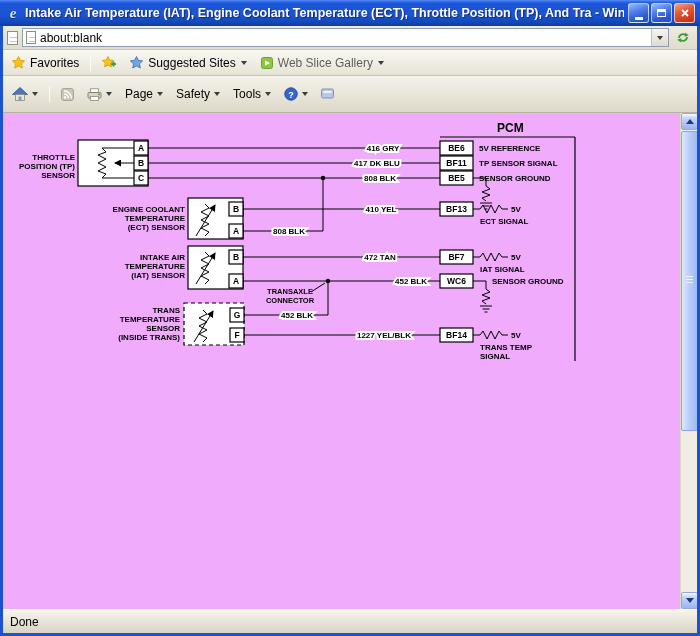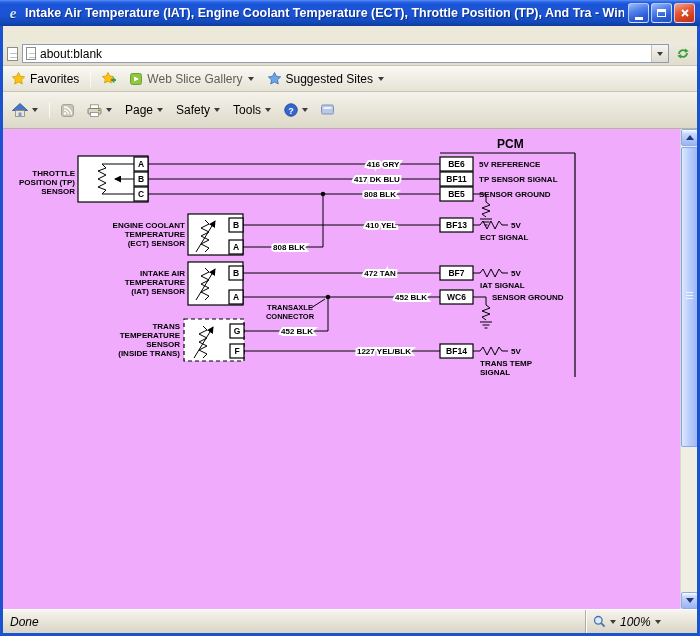--- a/index.html
+++ b/index.html
@@ -20,21 +20,21 @@
   .tb-btn.closeb { background:linear-gradient(160deg,#f2a590 0%,#e2593a 40%,#cf3d1e 75%,#bc3416 100%); }
   .glyph-min { width:8px; height:3px; background:#fff; margin-top:10px; }
   .glyph-max { width:9px; height:8px; border:1px solid #fff; border-top-width:3px; }
 
   
   .body-frame { flex:1; display:flex; flex-direction:column; border-left:3px solid #1a52cf;
     border-right:3px solid #1a52cf; border-bottom:3px solid #1a52cf; min-height:0; }
 
   
   .addrbar { height:24px; flex:none; display:flex; align-items:center; gap:4px; padding:0 4px;
-    background:linear-gradient(#eeebdf,#e0ddce); border-bottom:1px solid #c9c5b5;margin-top:16px; }
+    background:linear-gradient(#eeebdf,#e0ddce); border-bottom:1px solid #c9c5b5; }
   .doc-icon { width:11px; height:14px; background:#fff; border:1px solid #8e8e7e; flex:none;
     background-image:repeating-linear-gradient(180deg, transparent 0 3px, #b9c6d8 3px 4px); background-size:7px 100%; background-position:2px 2px; background-repeat:no-repeat; }
   .addr-field { flex:1; height:19px; background:#fff; border:1px solid #8f9bb3; display:flex; align-items:center; gap:4px; padding-left:3px; }
   .addr-text { font-size:12px; color:#000; flex:1; }
   .addr-drop { width:17px; height:100%; background:linear-gradient(#f6f5f1,#dedbd0); border-left:1px solid #c6c2b4;
     display:flex; align-items:center; justify-content:center; }
   .caret { width:0; height:0; border-left:3px solid transparent; border-right:3px solid transparent;
     border-top:4px solid #3c3c3c; display:inline-block; }
   .refresh-btn { width:20px; height:19px; display:flex; align-items:center; justify-content:center; }
 
@@ -74,21 +74,21 @@
   .sb-up { top:0; } .sb-down { bottom:0; }
   .arr-up { width:0; height:0; border-left:4px solid transparent; border-right:4px solid transparent; border-bottom:5px solid #1f3a77; }
   .arr-down { width:0; height:0; border-left:4px solid transparent; border-right:4px solid transparent; border-top:5px solid #1f3a77; }
   .sb-thumb { position:absolute; left:0; top:18px; width:17px; height:300px; border:1px solid #86a4ef; border-radius:2px;
     background:linear-gradient(90deg,#dde8fe,#bacdfa 50%,#9db9f6); }
   .sb-thumb::after { content:""; position:absolute; left:4px; right:4px; top:50%; margin-top:-5px; height:9px;
     background:repeating-linear-gradient(180deg,#eef3fe 0 1px, rgba(0,0,0,0) 1px 3px); }
 
   
   .statusbar { height:24px; flex:none; display:flex; align-items:center; font-size:12px; padding-left:7px;
-    background:linear-gradient(#f6f4ed,#d9d5c5); border-top:1px solid #fff;font-style:italic; }
+    background:linear-gradient(#f6f4ed,#d9d5c5); border-top:1px solid #fff; }
   .status-text { flex:1; }
   .panel { height:100%; display:flex; align-items:center; gap:5px; border-left:1px solid #b3afa0; box-shadow:inset 1px 0 0 #fdfcf8; }
   .panel.internet { width:150px; padding-left:9px; }
   .panel.zoomp { width:112px; padding-left:7px; gap:4px; }
 </style>
 </head>
 <body>
 
 <div class="window">
 
@@ -141,32 +141,32 @@
       </div>
       <div class="sep"></div>
       <div class="fav-item">
         <svg width="14" height="13">
           <polygon points="6,0.5 7.7,4 11.6,4.5 8.7,7.2 9.4,11 6,9.2 2.6,11 3.3,7.2 0.4,4.5 4.3,4" fill="#ffc20e" stroke="#d39c00" stroke-width="0.8"></polygon>
           <rect x="9" y="7" width="5" height="2" rx="0.5" fill="#3f9b3f"></rect>
           <rect x="10.5" y="5.5" width="2" height="5" rx="0.5" fill="#3f9b3f"></rect>
         </svg>
       </div>
       <div class="fav-item">
+        <svg width="13" height="13">
+          <polygon points="6.5,0.5 8.4,4.3 12.6,4.9 9.5,7.8 10.3,12 6.5,10 2.7,12 3.5,7.8 0.4,4.9 4.6,4.3" fill="#6ba7e8" stroke="#3a6fb0" stroke-width="0.8"></polygon>
+        </svg>
+        <span>Suggested Sites</span>
+        <span class="caret"></span>
+      </div>
+      <div class="fav-item">
         <svg width="12" height="12">
           <rect x="0.5" y="0.5" width="11" height="11" rx="2" fill="#8dc63f" stroke="#6fa32e"></rect>
           <polygon points="4,3.5 9,6 4,8.5" fill="#fff"></polygon>
         </svg>
         <span class="dim">Web Slice Gallery</span>
-        <span class="caret"></span>
-      </div>
-      <div class="fav-item">
-        <svg width="13" height="13">
-          <polygon points="6.5,0.5 8.4,4.3 12.6,4.9 9.5,7.8 10.3,12 6.5,10 2.7,12 3.5,7.8 0.4,4.9 4.6,4.3" fill="#6ba7e8" stroke="#3a6fb0" stroke-width="0.8"></polygon>
-        </svg>
-        <span>Suggested Sites</span>
         <span class="caret"></span>
       </div>
     </div>
 
     <div class="cmdbar">
       <div class="cmd-item">
         <svg width="16" height="14">
           <polygon points="0.5,7.5 8,0.5 15.5,7.5" fill="#4a74c4" stroke="#2d4f92" stroke-width="0.8"></polygon>
           <rect x="3.5" y="7.5" width="9" height="6" fill="#ece6d2" stroke="#8a8a7a" stroke-width="0.8"></rect>
           <rect x="6.5" y="9.5" width="3" height="4" fill="#7a9ad0"></rect>
@@ -407,25 +407,16 @@
           </div>
         <div class="sb-thumb"></div>
         <div class="sb-btn sb-down">
             <span class="arr-down"></span>
           </div>
       </div>
     </div>
 
     <div class="statusbar">
       <span class="status-text">Done</span>
-      <div class="panel zoomp">
-        <svg width="13" height="13">
-          <circle cx="5.3" cy="5.3" r="3.8" fill="#d8ecfa" stroke="#4a6fae" stroke-width="1.3"></circle>
-          <line x1="8.2" y1="8.2" x2="11.6" y2="11.6" stroke="#4a6fae" stroke-width="1.8"></line>
-        </svg>
-        <span class="caret"></span>
-        <span>100%</span>
-        <span class="caret"></span>
-      </div>
     </div>
 
   </div>
 </div>
 
 </body></html>

